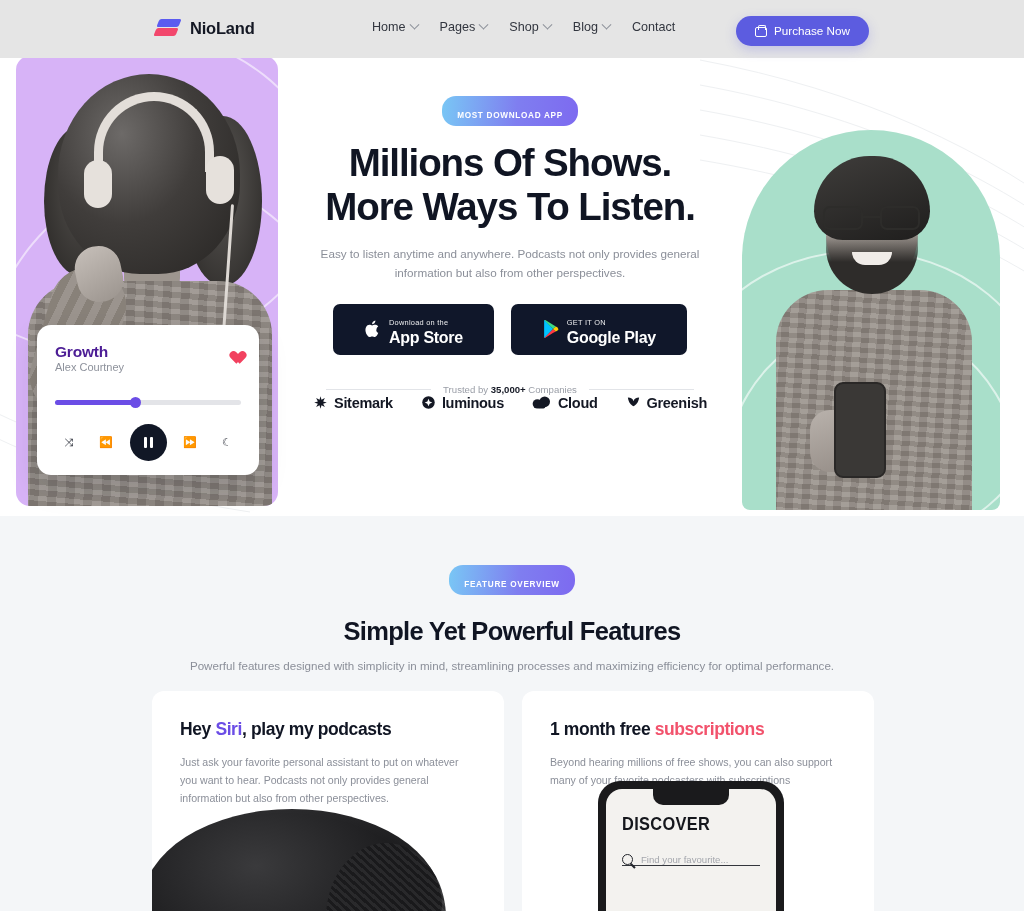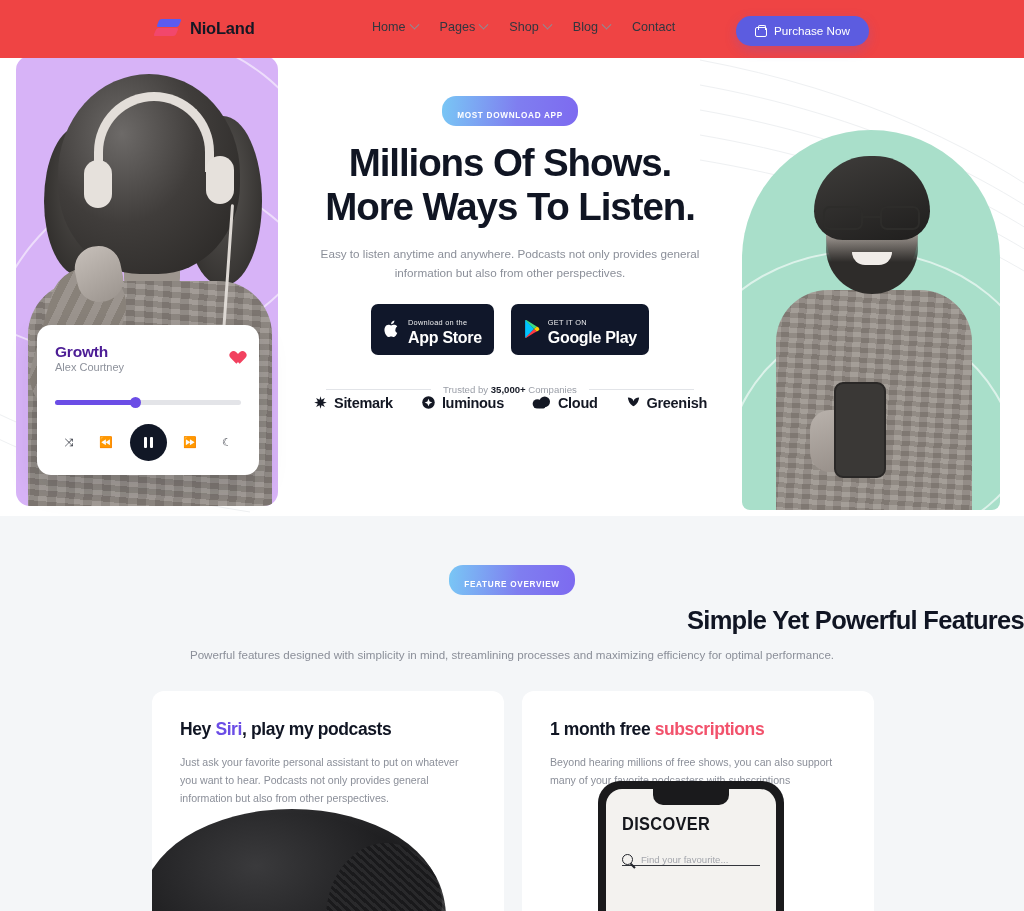--- a/index.html
+++ b/index.html
@@ -8,21 +8,21 @@
     font-family: "Liberation Sans", sans-serif;
     background:#ffffff;
     color:#141824;
     -webkit-font-smoothing:antialiased;
   }
   .page { position:relative; width:1024px; height:911px; overflow:hidden; background:#fff; }
 
   
   .header {
     position:absolute; top:0; left:0; width:1024px; height:58px;
-    display:flex; align-items:center; z-index:40; background:#ef4444;
+    display:flex; align-items:center; z-index:40; background:#e5e5e5;
   }
   .brand { position:absolute; left:155px; top:17px; display:flex; align-items:center; gap:9px; }
   .logo-mark { position:relative; width:26px; height:22px; }
   .logo-mark .bar { position:absolute; width:22px; height:8px; border-radius:2px; transform:skewX(-22deg); }
   .logo-mark .bar.b1 { background:#5b5bf0; left:3px; top:2px; }
   .logo-mark .bar.b2 { background:#f2476c; left:0px; top:11px; }
   .brand-name { font-size:16.5px; font-weight:700; letter-spacing:-0.2px; color:#141824; }
 
   .nav { position:absolute; left:372px; top:20px; display:flex; align-items:center; gap:22px; }
   .nav-item { display:flex; align-items:center; gap:5px; font-size:12.6px; color:#32363f; cursor:pointer; white-space:nowrap; }
@@ -110,21 +110,21 @@
     display:inline-block; padding:15px 15px 6px; border-radius:14px; color:#fff;
     font-size:8.2px; font-weight:600; letter-spacing:.7px;
     background:linear-gradient(95deg,#79c7f5 0%,#7f7ef0 55%,#7d6af0 100%);
   }
   .hero-h1 { margin-top:15px; font-size:38.5px; line-height:1.14; font-weight:700; letter-spacing:-1.1px; color:#101523; }
   .hero-sub { margin-top:16px; font-size:11.7px; line-height:1.62; color:#8b8f99; padding:0 28px; }
 
   .stores { margin-top:21px; display:flex; gap:17px; justify-content:center; }
   .store {
     display:flex; align-items:center; gap:8px; background:#10172a; color:#fff;
-    border-radius:7px; padding:7px 12px 8px; cursor:pointer; text-align:left;
+    border-radius:7px; padding:7px 31px 8px; cursor:pointer; text-align:left;
   }
   .store .s-top { font-size:7.4px; letter-spacing:.25px; line-height:1.1; opacity:.92; }
   .store .s-big { font-size:16px; font-weight:600; line-height:1.12; letter-spacing:-.3px; }
   .apple-ico { width:17px; height:20px; position:relative; }
   .apple-ico:before { content:"\F8FF"; }
 
   .trusted { margin-top:29px; display:flex; align-items:center; justify-content:center; gap:12px; }
   .tr-line { height:1px; width:105px; background:#e2e4e8; }
   .trusted-txt { font-size:9.6px; color:#9a9ea7; white-space:nowrap; }
   .trusted-txt b { color:#141824; font-weight:700; }
@@ -155,21 +155,21 @@
   .m-body:after { content:""; position:absolute; inset:0; border-radius:52px 52px 0 0;
      background:repeating-linear-gradient(4deg, rgba(255,255,255,.10) 0 5px, rgba(0,0,0,.06) 5px 10px); }
   .m-phone { position:absolute; left:94px; top:272px; width:52px; height:96px; border-radius:9px;
      background:#3a3836; border:2px solid #2a2827; }
   .m-hand { position:absolute; left:70px; top:300px; width:46px; height:62px; border-radius:20px;
      background:linear-gradient(160deg,#b9b2ac,#958d87); }
 
   
   .features { position:absolute; left:0; top:516px; width:1024px; height:395px; background:#f4f6f8; }
   .feat-head { text-align:center; padding-top:49px; }
-  .feat-h2 { margin-top:11px; font-size:25.5px; font-weight:700; letter-spacing:-.7px; color:#101523;text-align:right; }
+  .feat-h2 { margin-top:22px; font-size:25.5px; font-weight:700; letter-spacing:-.7px; color:#101523; }
   .feat-sub { margin-top:11px; font-size:11.6px; line-height:1.62; color:#8b8f99; }
 
   .cards { position:absolute; left:152px; top:175px; display:flex; gap:18px; }
   .fcard { width:352px; height:220px; background:#fff; border-radius:12px 12px 0 0; padding:28px 28px 0; position:relative; overflow:hidden; }
   .fc-title { font-size:17.5px; font-weight:700; letter-spacing:-.4px; color:#101523; }
   .fc-title .accent-purple { color:#6b4de6; }
   .fc-title .accent-red { color:#f2526c; }
   .fc-body { margin-top:13px; font-size:10.6px; line-height:1.72; color:#8b8f99; }
 
   .headphone { position:absolute; left:-10px; top:118px; width:300px; height:190px; border-radius:50%;

